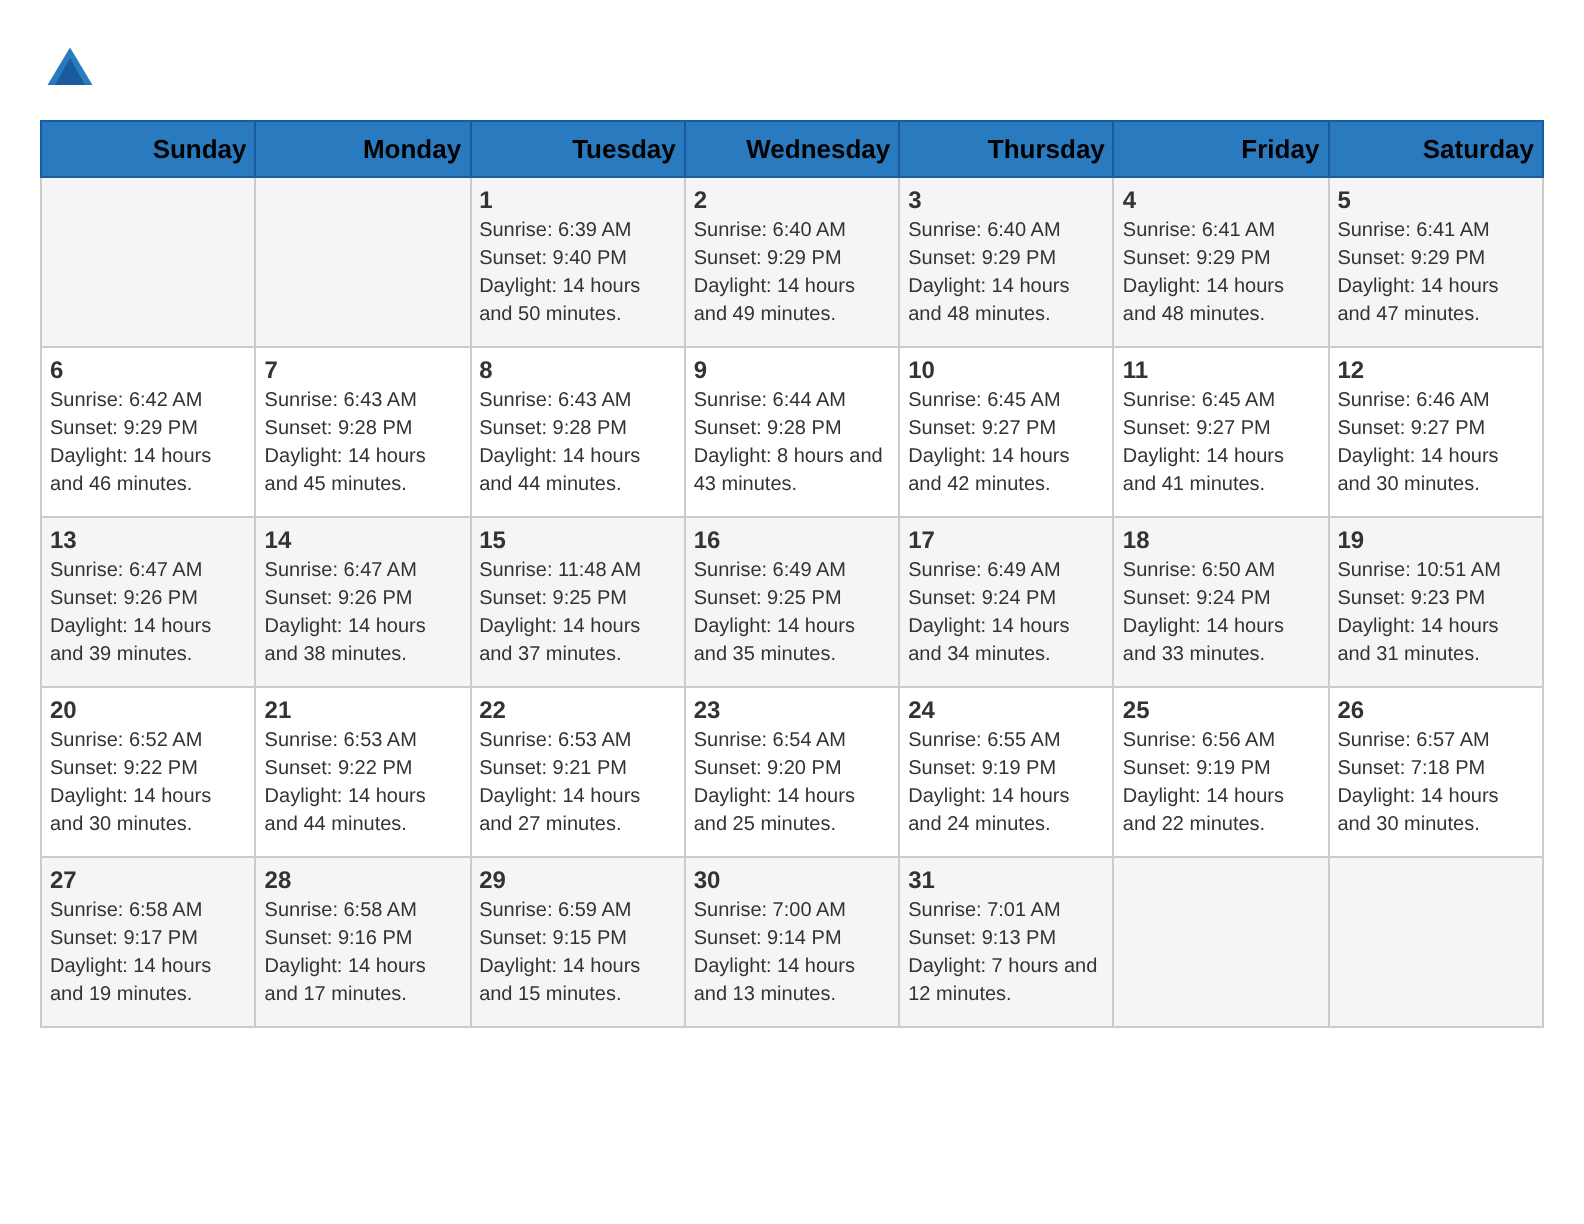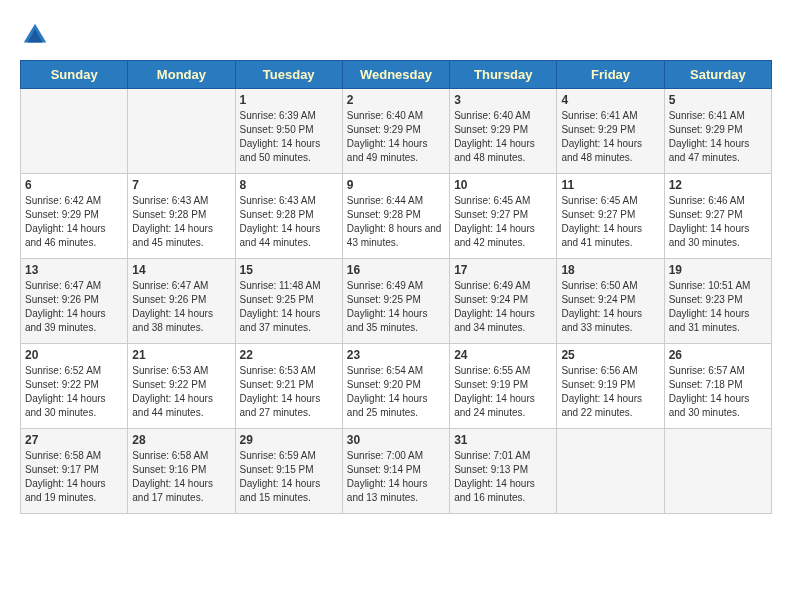--- a/index.html
+++ b/index.html
@@ -49,25 +49,25 @@
       color: #333;
       margin-top: 4px;
     }
     table {
       width: 100%;
       border-collapse: collapse;
       table-layout: fixed;
     }
     thead th {
       background-color: #2a7abf;
-      color: #fef9c3;
+      color: #000000;
       font-size: 13px;
       font-weight: bold;
       padding: 6px 4px;
-      text-align: center;
+      text-align: right;
       border: 1px solid #1a5a9f;
     }
     tbody td {
       border: 1px solid #ccc;
       vertical-align: top;
       padding: 4px 4px;
       font-size: 10.5px;
       color: #333;
       height: 85px;
       background: #fff;
@@ -123,21 +123,21 @@
       </tr>
   </thead>
   <tbody id="calendar-body">
   <tr>
         <td class="empty-cell"></td>
         <td class="empty-cell"></td>
         <td>
         <span class="day-number">1</span>
         <div class="day-info">
           <span>Sunrise: 6:39 AM</span><br>
-          <span>Sunset: 9:50 PM</span><br>
+          <span>Sunset: 9:40 PM</span><br>
           <span>Daylight: 14 hours and 50 minutes.</span>
         </div>
       </td>
         <td>
         <span class="day-number">2</span>
         <div class="day-info">
           <span>Sunrise: 6:40 AM</span><br>
           <span>Sunset: 9:29 PM</span><br>
           <span>Daylight: 14 hours and 49 minutes.</span>
         </div>
@@ -372,20 +372,20 @@
           <span>Sunrise: 7:00 AM</span><br>
           <span>Sunset: 9:14 PM</span><br>
           <span>Daylight: 14 hours and 13 minutes.</span>
         </div>
       </td>
         <td>
         <span class="day-number">31</span>
         <div class="day-info">
           <span>Sunrise: 7:01 AM</span><br>
           <span>Sunset: 9:13 PM</span><br>
-          <span>Daylight: 14 hours and 16 minutes.</span>
+          <span>Daylight: 7 hours and 12 minutes.</span>
         </div>
       </td>
         <td class="empty-cell"></td>
         <td class="empty-cell"></td>
       </tr>
     </tbody>
 </table>
 
 </body></html>

